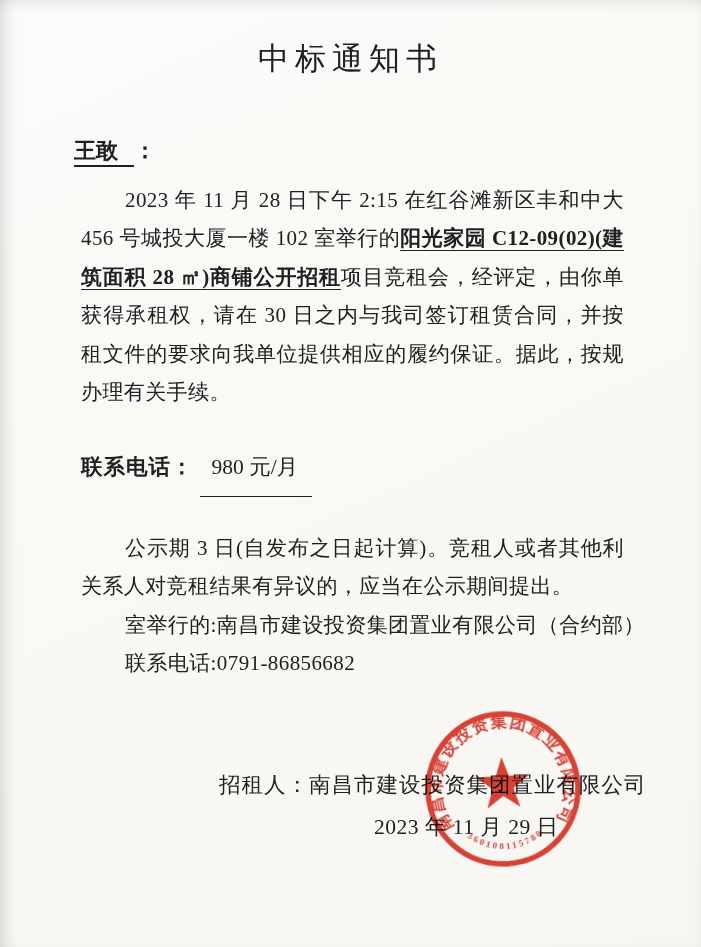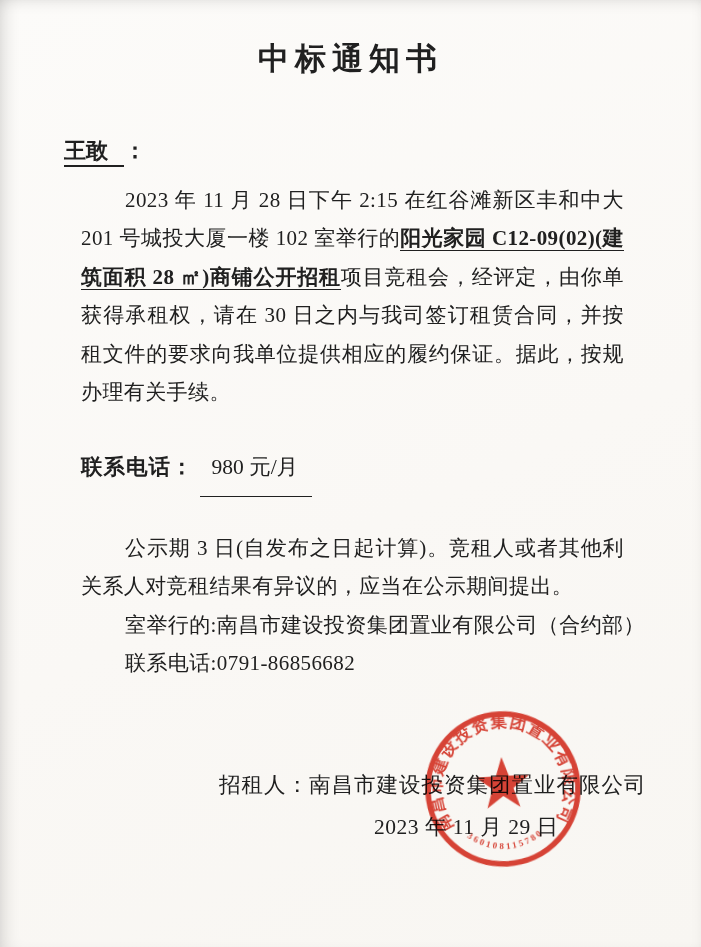--- a/index.html
+++ b/index.html
@@ -11,24 +11,24 @@
     box-shadow:inset 14px 0 20px -14px rgba(0,0,0,.20),
                inset 0 12px 18px -14px rgba(0,0,0,.14),
                inset -10px 0 16px -14px rgba(0,0,0,.08);
     overflow:hidden;
     font-family:"Liberation Serif","DejaVu Serif",serif;
     color:#202020;
   }
   .title{
     position:absolute;top:38px;left:0;width:701px;
     margin:0;text-align:center;
-    font-size:31px;font-weight:700;letter-spacing:6px;
+    font-size:31px;font-weight:400;letter-spacing:6px;
   }
   .salutation{
-    position:absolute;top:137px;left:64px;
+    position:absolute;top:137px;left:74px;
     font-size:22px;font-weight:700;line-height:28px;font-family:Liberation Serif, serif;
   }
   .salutation .uname{
     border-bottom:2px solid #202020;
     padding-right:16px;display:inline-block;
   }
   .block{
     position:absolute;left:81px;width:543px;
     font-size:21px;line-height:38.4px;
     letter-spacing:.4px;
@@ -72,21 +72,21 @@
 <div class="page">
 
   <h1 class="title">中标通知书</h1>
 
   <div class="salutation">
     <span class="uname">王敢</span><span>：</span>
   </div>
 
   <div class="block para1">
     <div class="line full indent"><span>2023 年 11 月 28 日下午 2:15 在红谷滩新区丰和中大道</span></div>
-    <div class="line full"><span>201 号城投大厦一楼 102 室举行的</span><span class="ub">阳光家园 C12-09(02)(建</span></div>
+    <div class="line full"><span>456 号城投大厦一楼 102 室举行的</span><span class="ub">阳光家园 C12-09(02)(建</span></div>
     <div class="line full"><span class="ub">筑面积 28 ㎡)商铺公开招租</span><span>项目竞租会，经评定，由你单位</span></div>
     <div class="line full"><span>获得承租权，请在 30 日之内与我司签订租赁合同，并按招</span></div>
     <div class="line full"><span>租文件的要求向我单位提供相应的履约保证。据此，按规定</span></div>
     <div class="line">办理有关手续。</div>
   </div>
 
   <div class="result-line">
     <span class="label">联系电话：</span><span class="value">980 元/月</span>
   </div>
 

